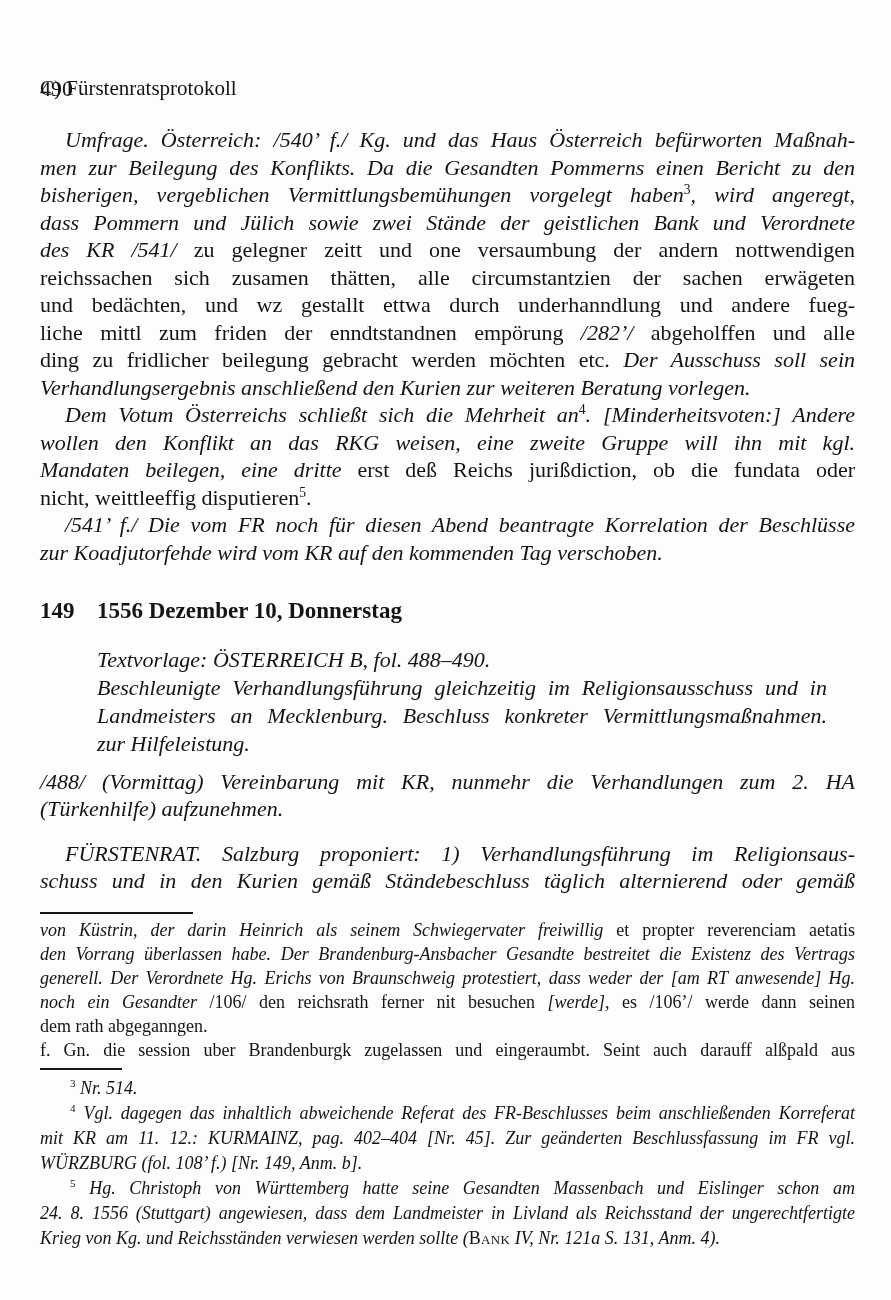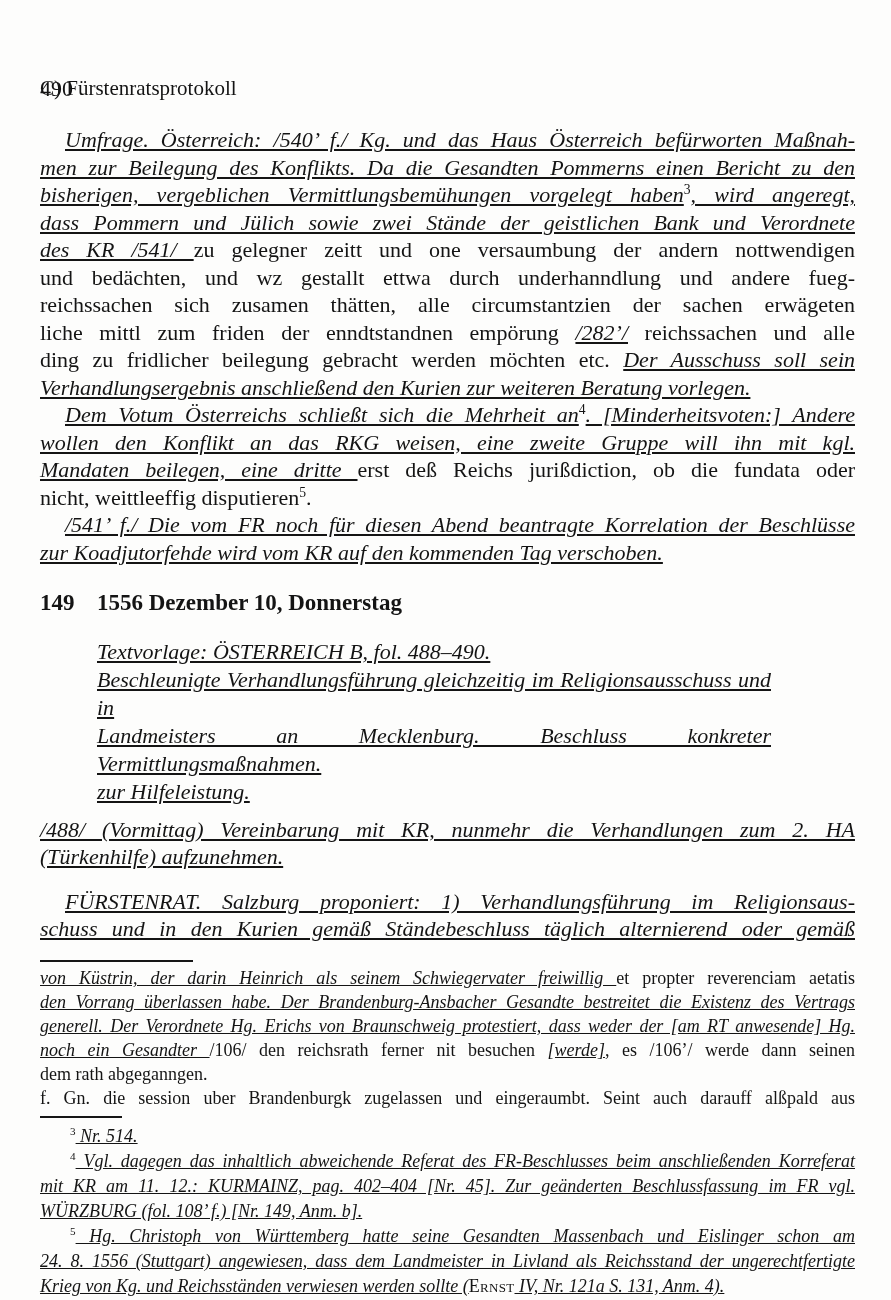--- a/index.html
+++ b/index.html
@@ -15,33 +15,33 @@
 
   .header { position: relative; height: 26px; margin-bottom: 24px; }
   .pagenum { position: absolute; left: 0; top: 0; font-size: 22px; }
   .runtitle { text-align: left; font-size: 21px; margin-right: 70px; }
 
   .bodytext { font-size: 22px; line-height: 27.5px; }
 
   .tl { text-align: left; }
   .tl.just { text-align: justify; text-align-last: justify; }
 
-  .seg-i { font-style: italic; text-decoration: underline; }
+  .seg-i { font-style: italic; }
   .seg-r { font-style: normal; }
   .seg-sr { font-style: normal; font-size: 0.62em; vertical-align: super; line-height: 0; }
   .seg-sc { font-style: normal; font-variant: small-caps; letter-spacing: 0.3px; }
 
   .entry-heading {
-    display: flex; margin-top: 22px; height: 30px;
+    display: flex; margin-top: 30px; height: 30px;
     font-weight: bold; font-size: 23px; line-height: 30px;
   }
   .hnum { width: 57px; flex: 0 0 57px; }
 
   .regest {
-    margin: 20px 84px 0 57px;
+    margin: 20px 28px 0 57px;
     font-size: 22px; line-height: 28px;
   }
 
   .body-after { margin-top: 10px; font-size: 22px; line-height: 27px; }
 
   .fnrule { height: 2px; background: #161616; }
   .rule-long { width: 153px; margin-top: 18px; }
   .rule-short { width: 82px; margin-top: 6px; }
 
   .fnblock { font-size: 18px; line-height: 24px; }
@@ -58,23 +58,23 @@
       <span class="pagenum">490</span>
       <div class="runtitle">C) Fürstenratsprotokoll</div>
     </div>
 
     <div class="bodytext">
         <div class="tl just" style="text-indent: 25px;"><span class="seg-i">Umfrage. Österreich: /540’ f./ Kg. und das Haus Österreich befürworten Maßnah-</span></div>
         <div class="tl just"><span class="seg-i">men zur Beilegung des Konflikts. Da die Gesandten Pommerns einen Bericht zu den</span></div>
         <div class="tl just"><span class="seg-i">bisherigen, vergeblichen Vermittlungsbemühungen vorgelegt haben</span><span class="seg-sr">3</span><span class="seg-i">, wird angeregt,</span></div>
         <div class="tl just"><span class="seg-i">dass Pommern und Jülich sowie zwei Stände der geistlichen Bank und Verordnete</span></div>
         <div class="tl just"><span class="seg-i">des KR /541/ </span><span class="seg-r">zu gelegner zeitt und one versaumbung der andern nottwendigen</span></div>
+        <div class="tl just"><span class="seg-r">reichssachen sich zusamen thätten, alle circumstantzien der sachen erwägeten</span></div>
         <div class="tl just"><span class="seg-r">und bedächten, und wz gestallt ettwa durch underhanndlung und andere fueg-</span></div>
-        <div class="tl just"><span class="seg-r">reichssachen sich zusamen thätten, alle circumstantzien der sachen erwägeten</span></div>
-        <div class="tl just"><span class="seg-r">liche mittl zum friden der enndtstandnen empörung </span><span class="seg-i">/282’/</span><span class="seg-r"> reichssachen und alle</span></div>
+        <div class="tl just"><span class="seg-r">liche mittl zum friden der enndtstandnen empörung </span><span class="seg-i">/282’/</span><span class="seg-r"> abgeholffen und alle</span></div>
         <div class="tl just"><span class="seg-r">ding zu fridlicher beilegung gebracht werden möchten etc. </span><span class="seg-i">Der Ausschuss soll sein</span></div>
         <div class="tl"><span class="seg-i">Verhandlungsergebnis anschließend den Kurien zur weiteren Beratung vorlegen.</span></div>
       </div>
     <div class="bodytext">
         <div class="tl just" style="text-indent: 25px;"><span class="seg-i">Dem Votum Österreichs schließt sich die Mehrheit an</span><span class="seg-sr">4</span><span class="seg-i">. [Minderheitsvoten:] Andere</span></div>
         <div class="tl just"><span class="seg-i">wollen den Konflikt an das RKG weisen, eine zweite Gruppe will ihn mit kgl.</span></div>
         <div class="tl just"><span class="seg-i">Mandaten beilegen, eine dritte </span><span class="seg-r">erst deß Reichs jurißdiction, ob die fundata oder</span></div>
         <div class="tl"><span class="seg-r">nicht, weittleeffig disputieren</span><span class="seg-sr">5</span><span class="seg-r">.</span></div>
       </div>
     <div class="bodytext">
@@ -118,17 +118,17 @@
         <div class="tl" style="text-indent: 30px;"><span class="seg-sr">3</span><span class="seg-i"> Nr. 514.</span></div>
       </div>
     <div class="fnblock fnitems" style="margin-top:0">
         <div class="tl just" style="text-indent: 30px;"><span class="seg-sr">4</span><span class="seg-i"> Vgl. dagegen das inhaltlich abweichende Referat des FR-Beschlusses beim anschließenden Korreferat</span></div>
         <div class="tl just"><span class="seg-i">mit KR am 11. 12.: KURMAINZ, pag. 402–404 [Nr. 45]. Zur geänderten Beschlussfassung im FR vgl.</span></div>
         <div class="tl"><span class="seg-i">WÜRZBURG (fol. 108’ f.) [Nr. 149, Anm. b].</span></div>
       </div>
     <div class="fnblock fnitems" style="margin-top:0">
         <div class="tl just" style="text-indent: 30px;"><span class="seg-sr">5</span><span class="seg-i"> Hg. Christoph von Württemberg hatte seine Gesandten Massenbach und Eislinger schon am</span></div>
         <div class="tl just"><span class="seg-i">24. 8. 1556 (Stuttgart) angewiesen, dass dem Landmeister in Livland als Reichsstand der ungerechtfertigte</span></div>
-        <div class="tl"><span class="seg-i">Krieg von Kg. und Reichsständen verwiesen werden sollte (</span><span class="seg-sc">Ernst</span><span class="seg-i"> IV, Nr. 121a S. 131, Anm. 4).</span></div>
+        <div class="tl"><span class="seg-i">Krieg von Kg. und Reichsständen verwiesen werden sollte (</span><span class="seg-sc">Bank</span><span class="seg-i"> IV, Nr. 121a S. 131, Anm. 4).</span></div>
       </div>
 
   </div>
 </div>
 
 </body></html>

